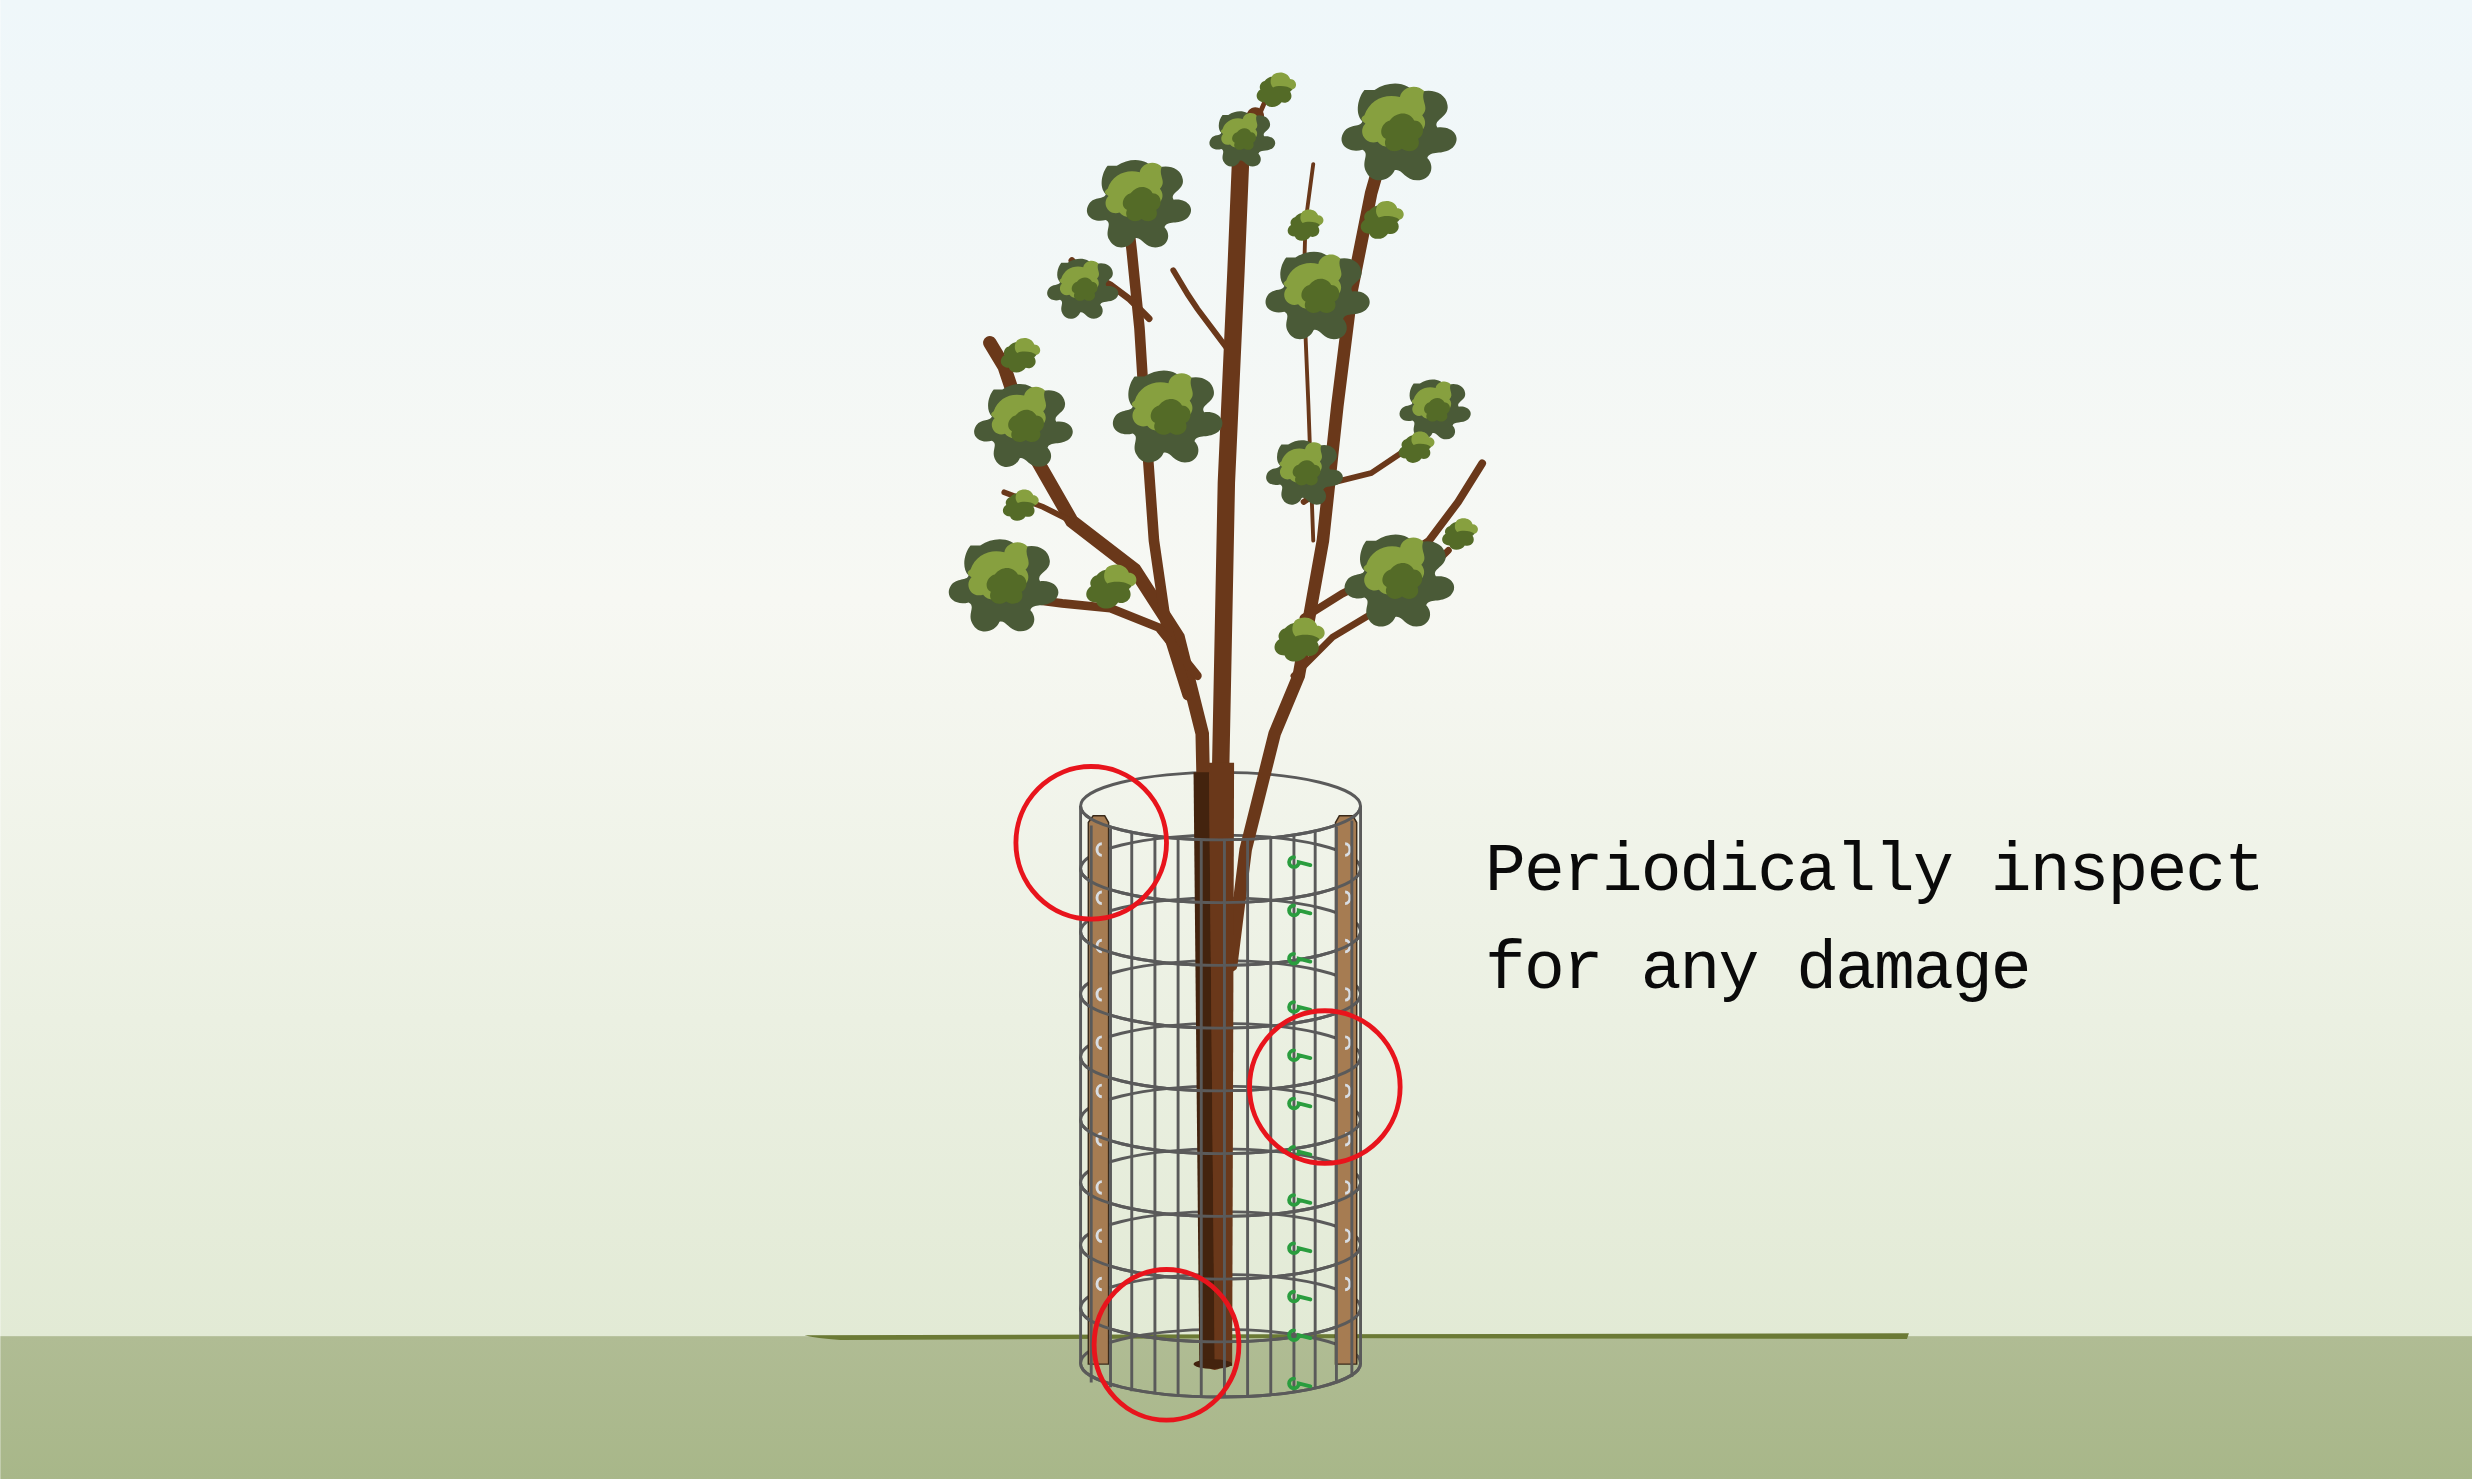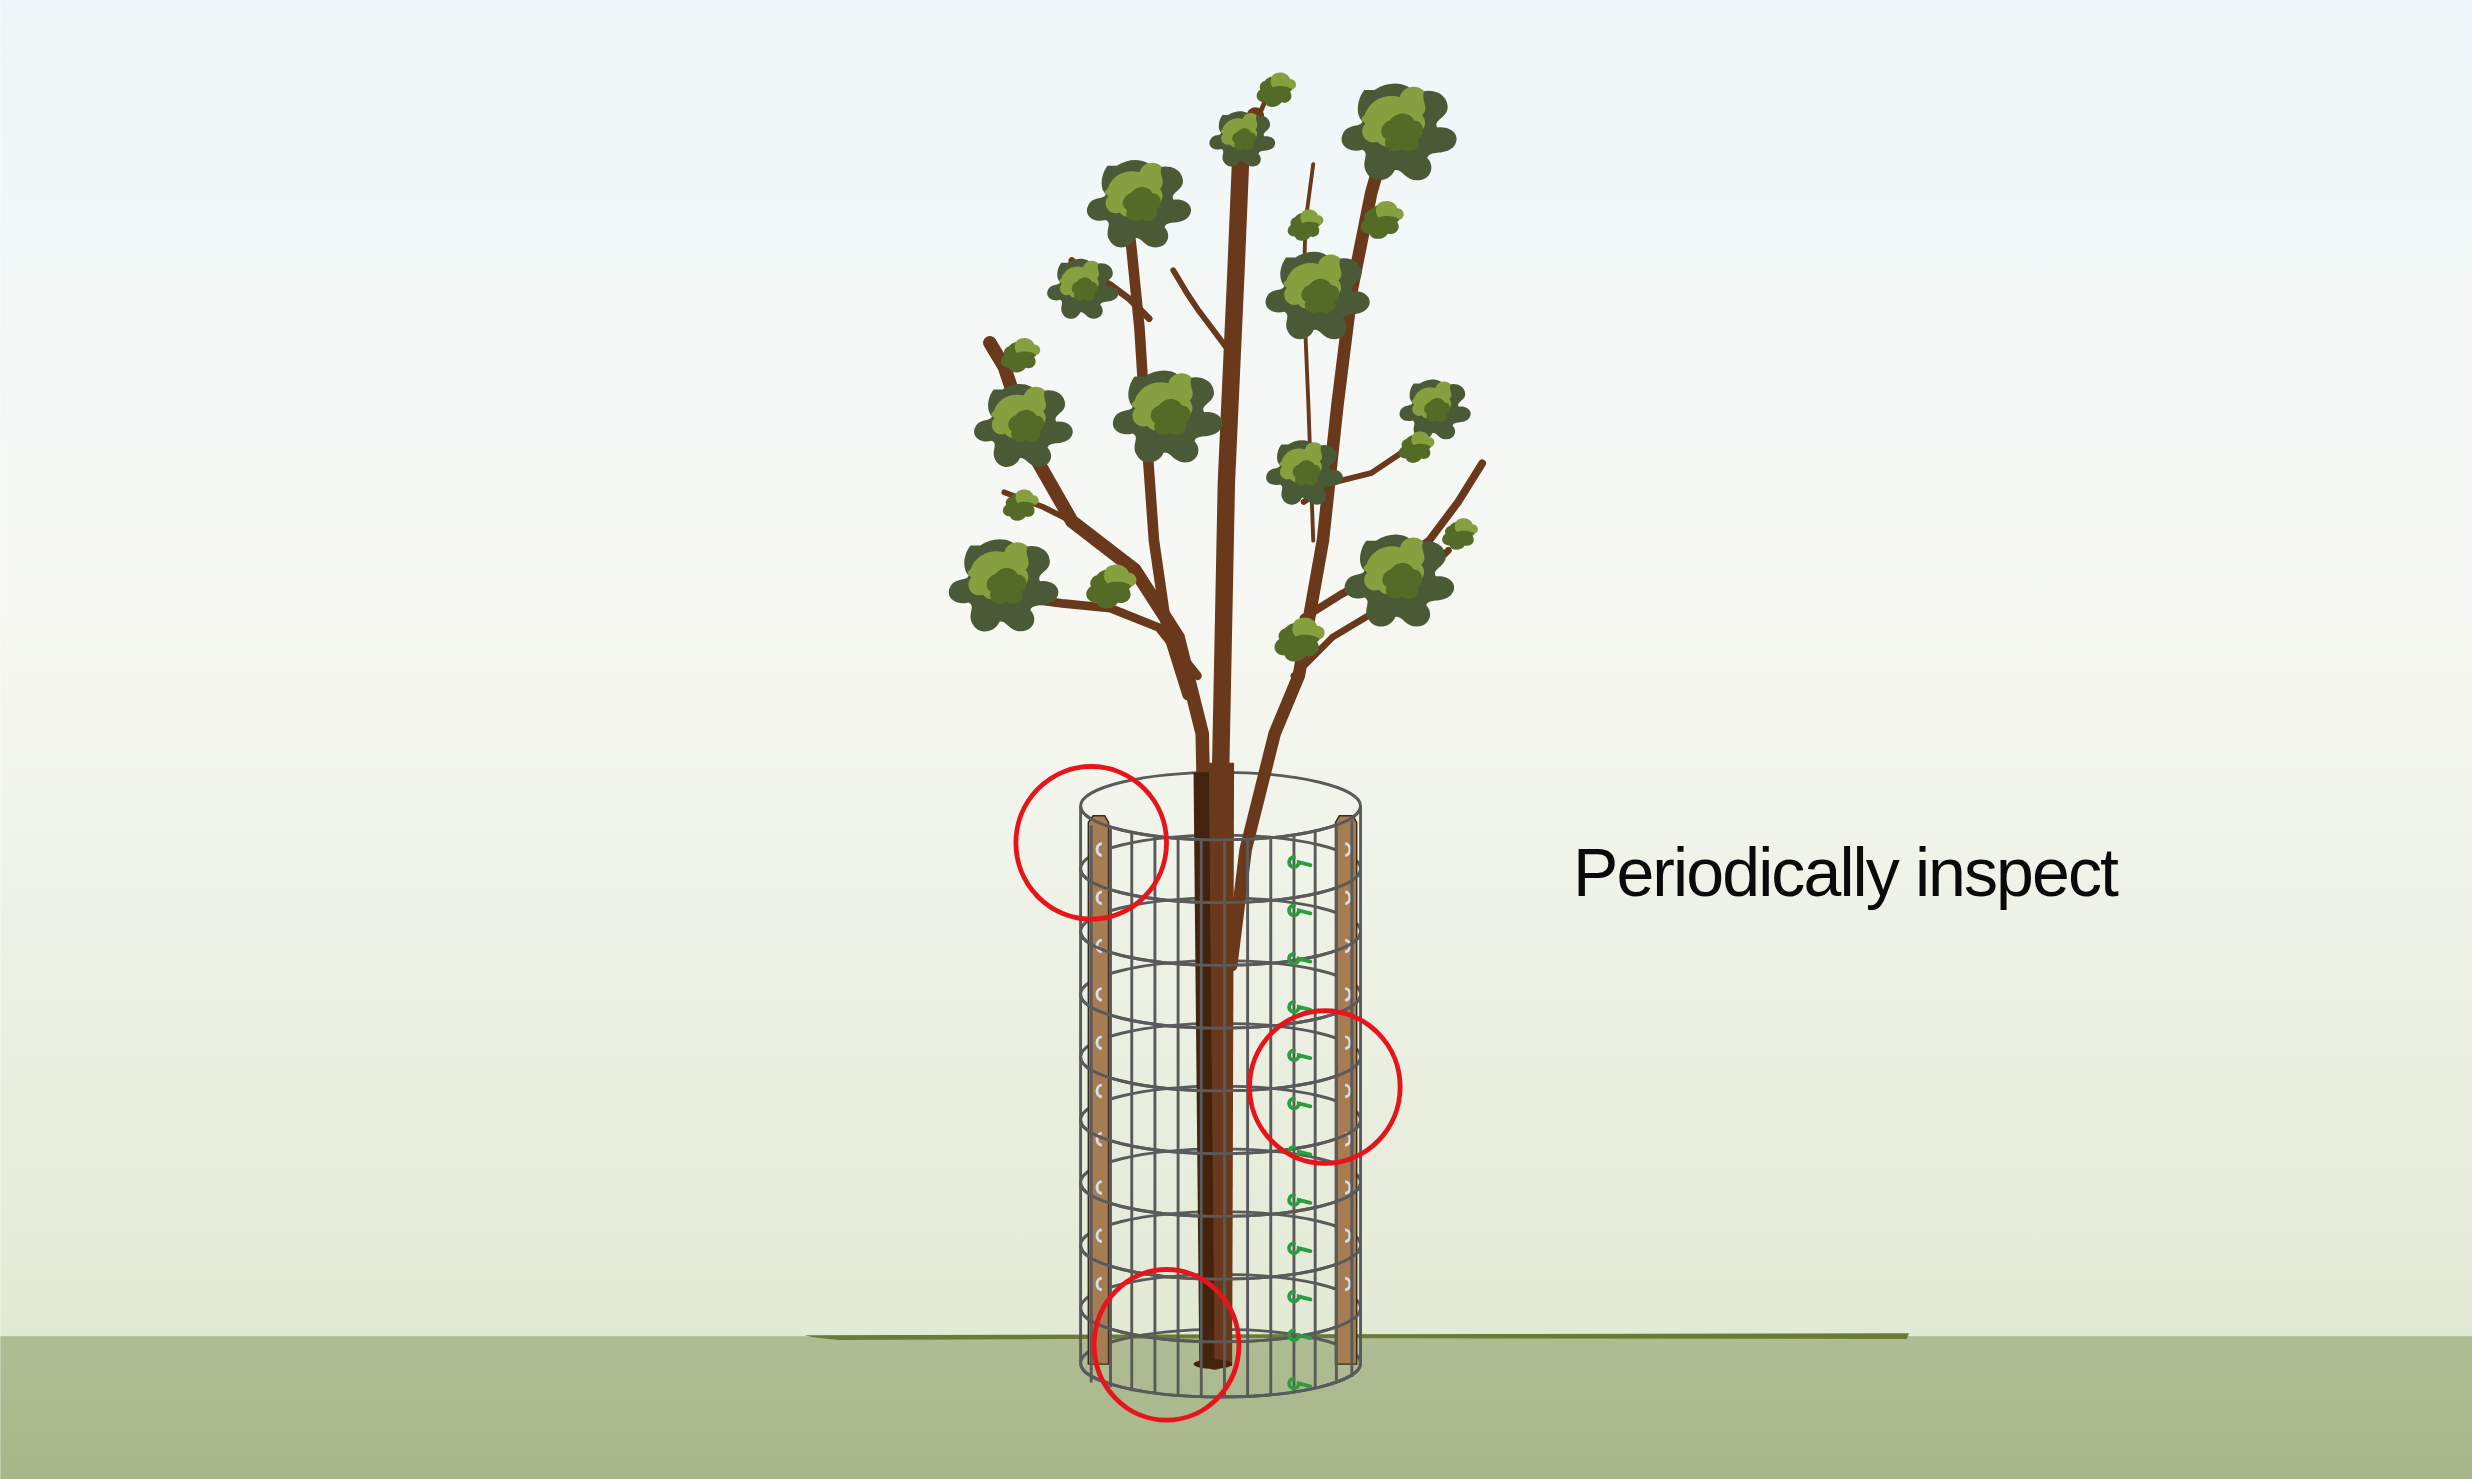--- a/index.html
+++ b/index.html
@@ -1,20 +1,20 @@
 <!DOCTYPE html>
 <html><head>
 <meta charset="utf-8">
 <style>
   html, body { margin: 0; padding: 0; }
   body { width: 2473px; height: 1479px; overflow: hidden; position: relative; font-family: "DejaVu Sans", sans-serif; }
   #scene { position: absolute; left: 0; top: 0; width: 2473px; height: 1479px; display: block; }
   .caption {
-    position: absolute; left: 1573px; top: 823px;
-    font-family: Liberation Sans, sans-serif;
+    position: absolute; left: 1485px; top: 823px;
+    font-family: Liberation Mono, monospace;
     font-size: 68px; line-height: 98px; color: #0a0a0a;
     letter-spacing: -1.9px; white-space: nowrap;
   }
   .caption span { display: block; }
 </style>
 </head>
 <body>
 
 <svg id="scene" viewBox="0 0 2561 1532" xmlns="http://www.w3.org/2000/svg">
   <defs>
@@ -178,14 +178,15 @@
 
   <g fill="none" stroke="#e8141c" stroke-width="5">
     <ellipse cx="1130" cy="873" rx="78" ry="79"></ellipse>
     <ellipse cx="1372" cy="1126" rx="78" ry="79"></ellipse>
     <ellipse cx="1208" cy="1393" rx="75" ry="78"></ellipse>
   </g>
 </svg>
 
 <div class="caption">
   <span>Periodically inspect</span>
+  <span>for any damage</span>
 </div>
 
 
 </body></html>

